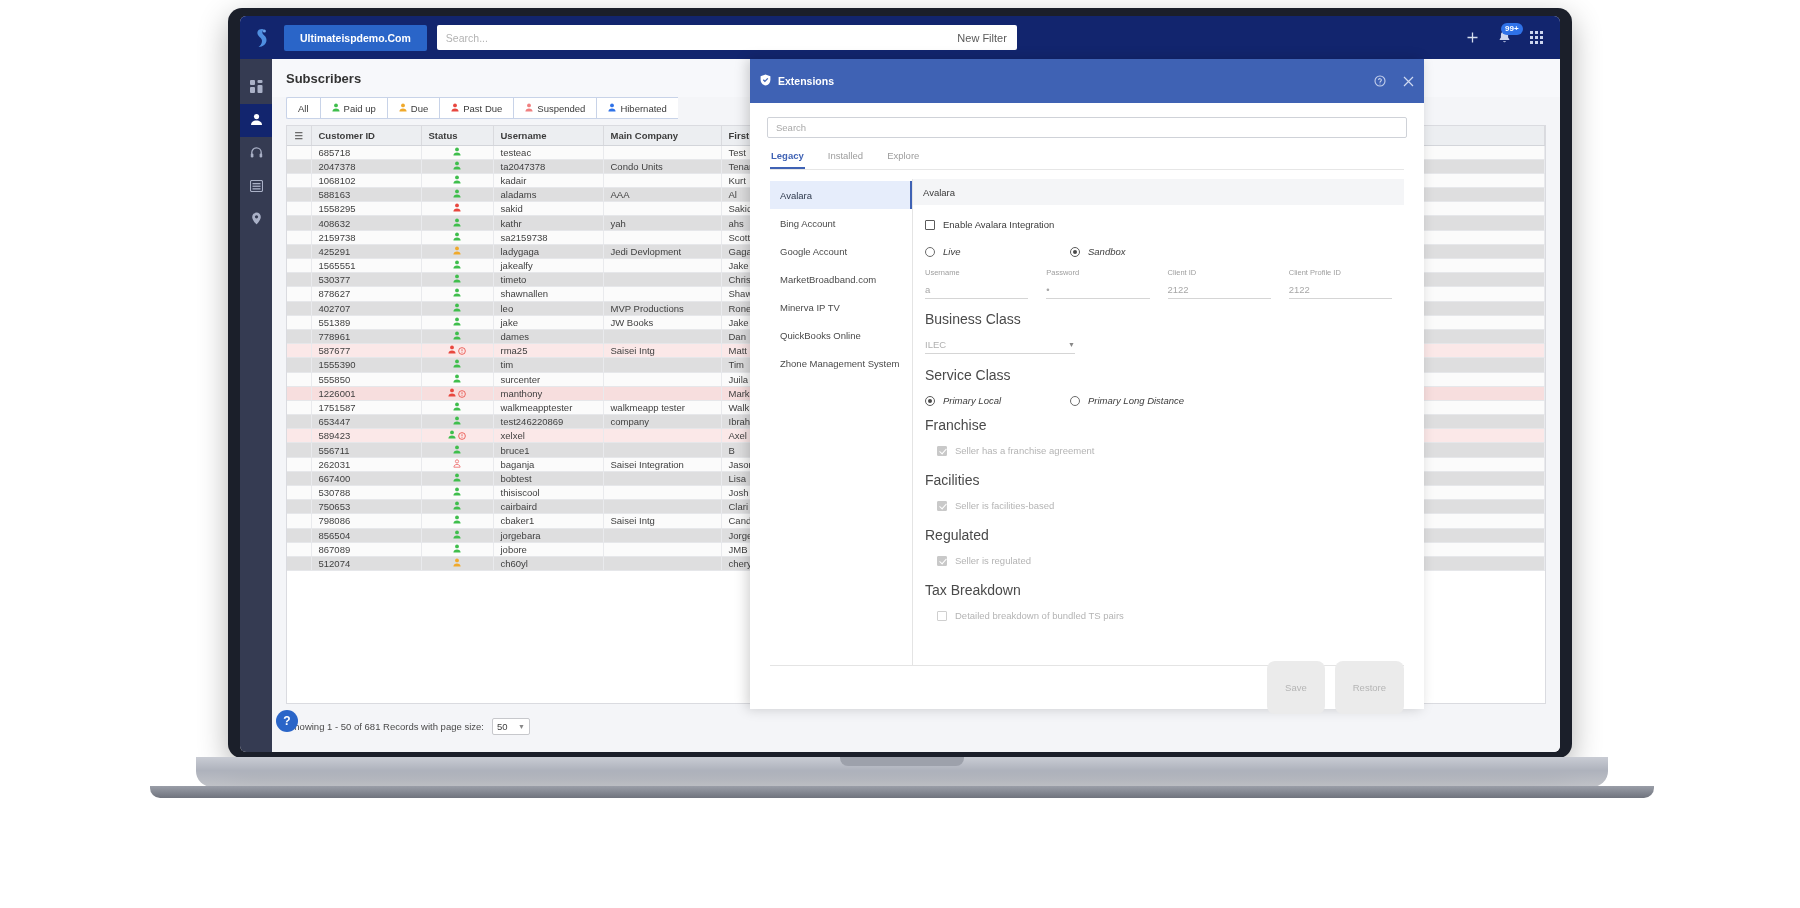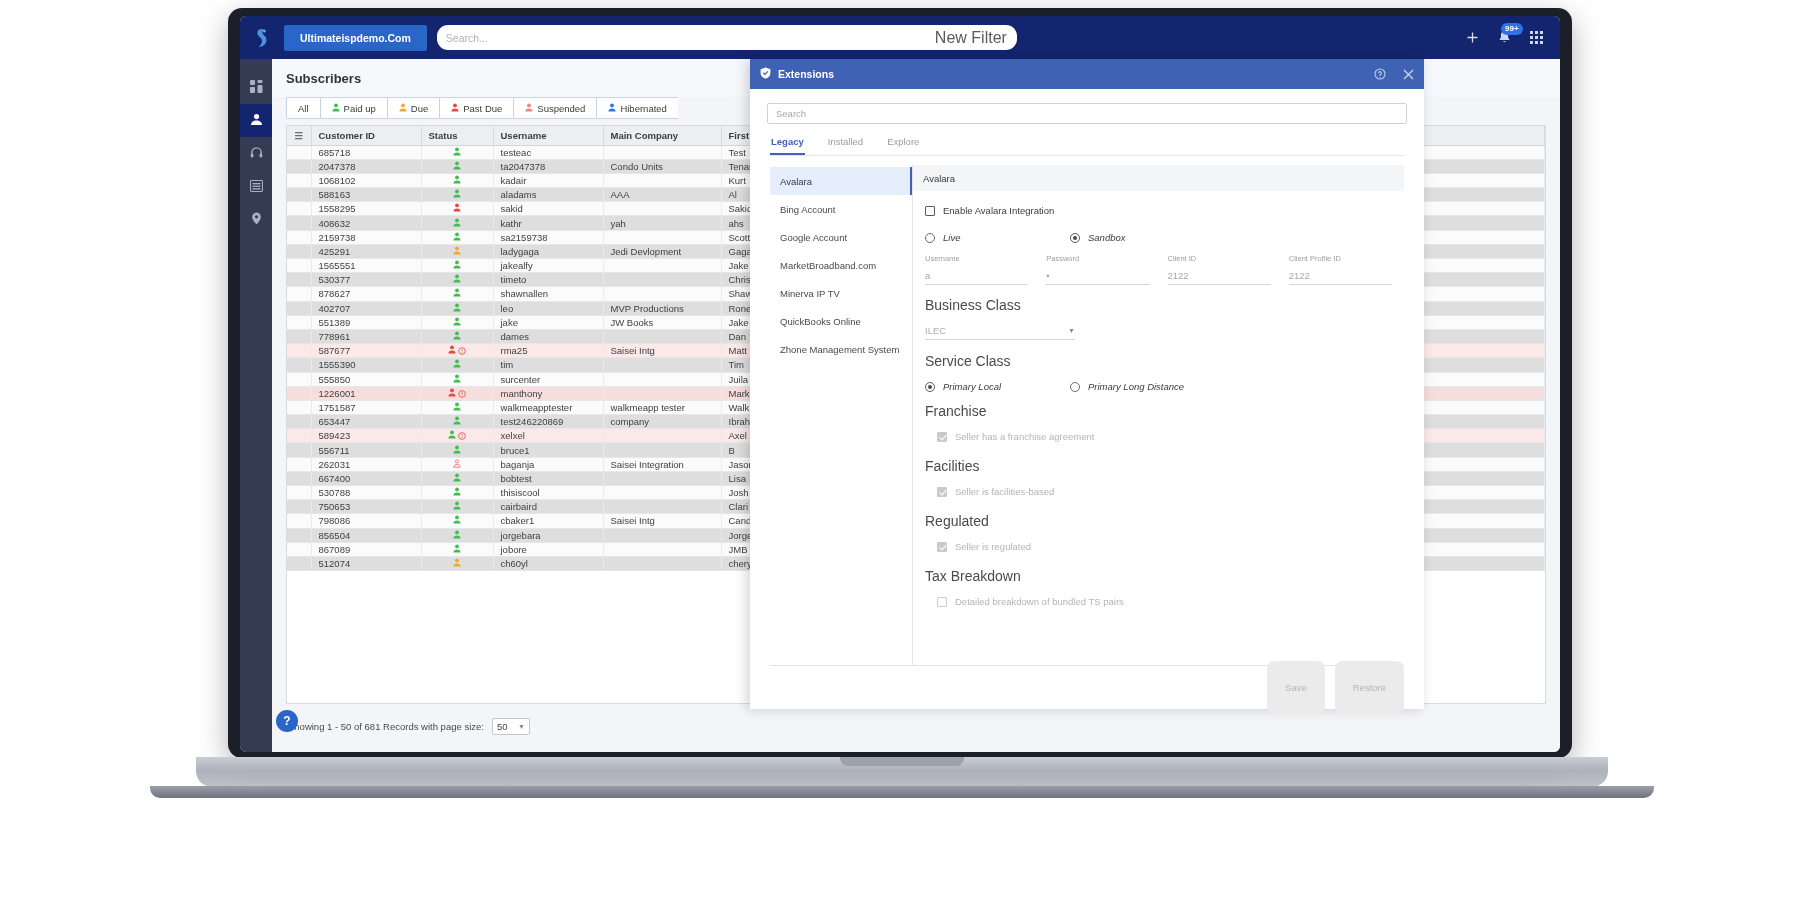--- a/index.html
+++ b/index.html
@@ -79,35 +79,35 @@
     display: flex; align-items: center;
     padding: 0 16px;
     border-radius: 2px;
   }
   .search-wrap {
     position: relative;
     margin-left: 10px;
     width: 580px; height: 25px;
     background: #fff;
     display: flex; align-items: center;
-    border-radius: 11px;
+    border-radius: 2px;
   }
   .search-wrap input {
     border: 0; outline: 0;
     flex: 1;
     height: 100%;
     padding: 0 9px;
     font-size: 10.5px;
     font-family: "Liberation Sans", sans-serif;
     color: #444;
     background: transparent;
   }
   .search-wrap input::placeholder { color: #b3b3b3; }
   .newfilter {
-    font-size: 16px; color: #5a5a5a;
+    font-size: 11px; color: #5a5a5a;
     padding: 0 10px; cursor: pointer;
     white-space: nowrap;
   }
   .top-actions {
     margin-left: auto;
     display: flex; align-items: center; gap: 18px;
     padding-right: 17px;
   }
   .tb-icon { color: #cdd6ee; cursor: pointer; display:flex; }
   .bell-wrap { position: relative; }
@@ -237,21 +237,21 @@
   
   .ext {
     position: absolute;
     left: 510px; top: 43px;
     width: 674px; height: 650px;
     background: #fff;
     box-shadow: -3px 0 12px rgba(0,0,0,.18);
     display: flex; flex-direction: column;
   }
   .ext-head {
-    height: 30px;
+    height: 44px;
     background: #3f62b4;
     display: flex; align-items: center;
     padding: 0 10px;
     color: #fff;
   }
   .ext-title { font-size: 10.5px; font-weight: bold; margin-left: 7px; }
   .ext-head-actions { margin-left: auto; display: flex; align-items: center; gap: 17px; }
   .ext-hicon { cursor: pointer; opacity: .85; display:flex; }
 
   .ext-search {

